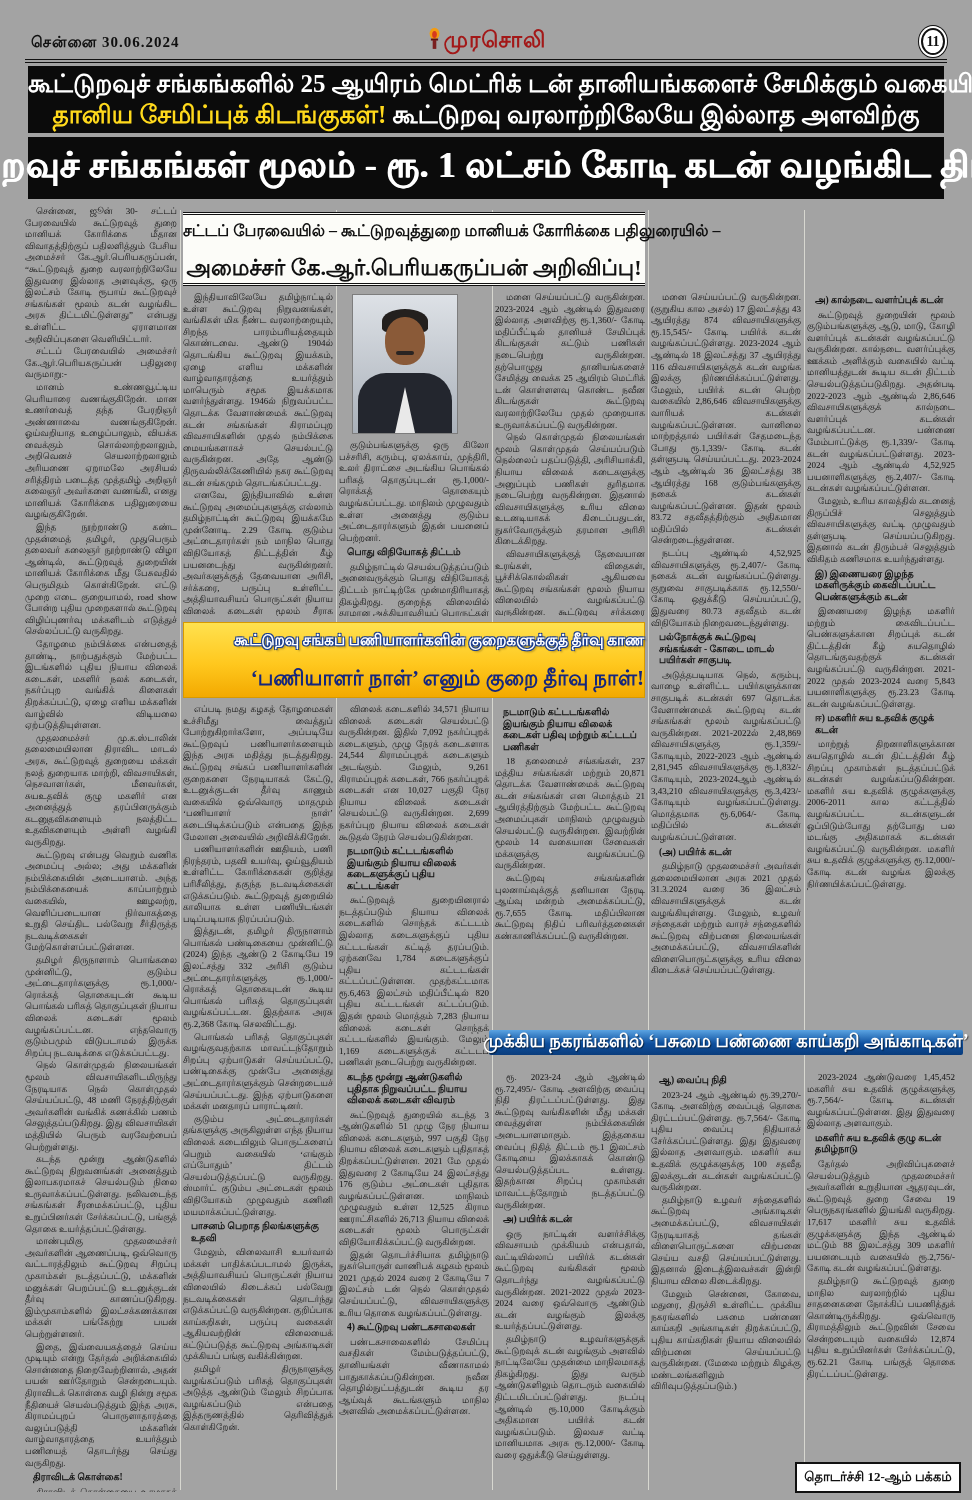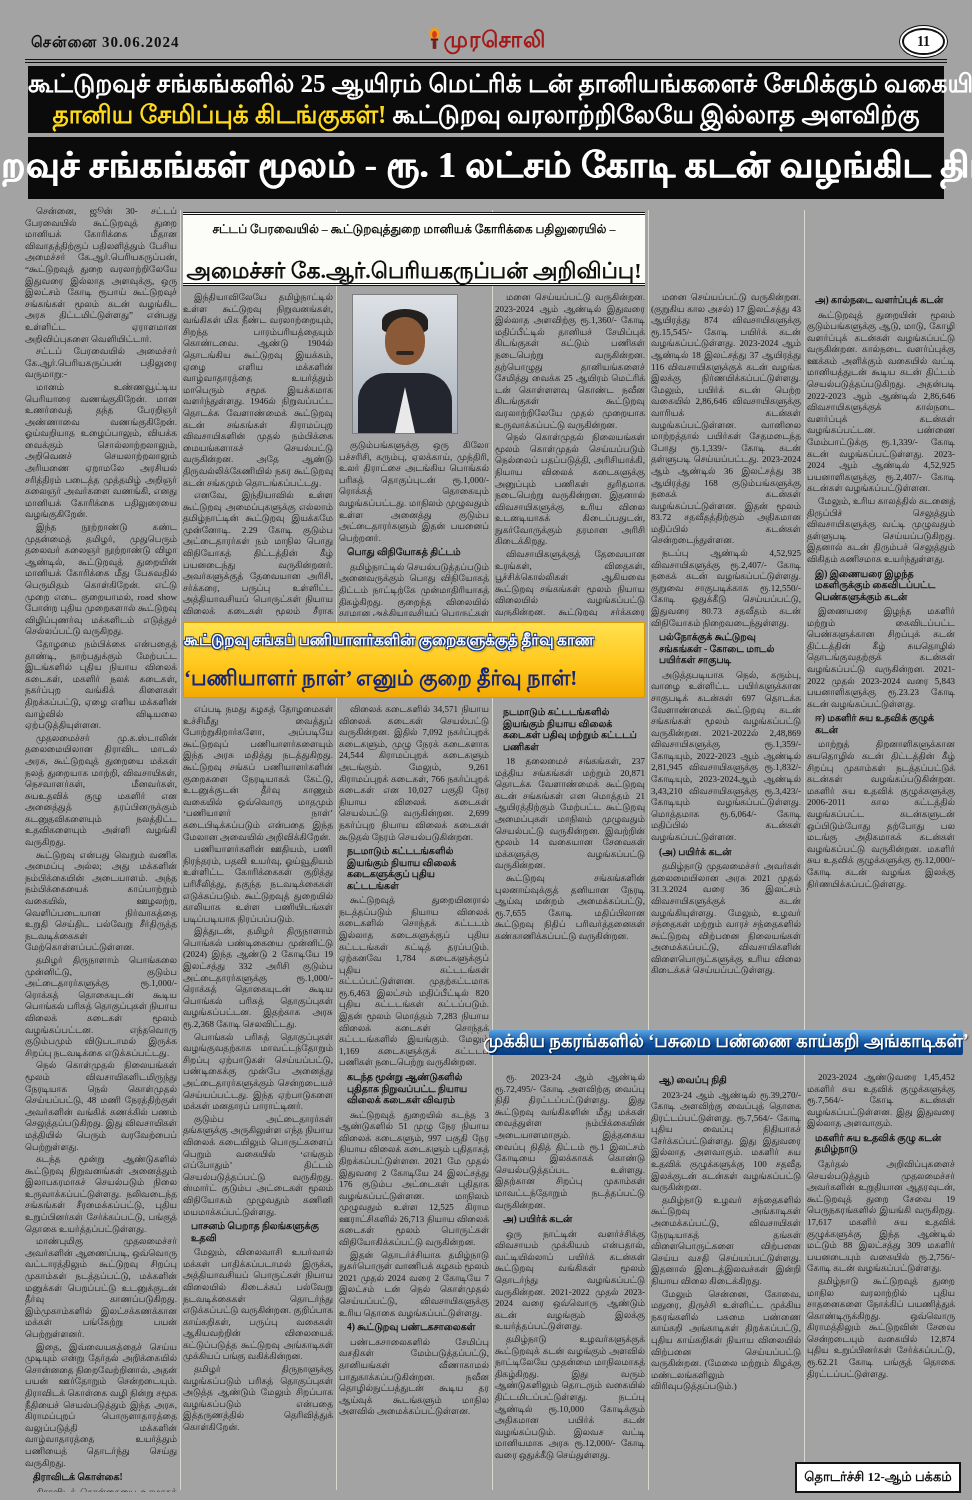--- a/index.html
+++ b/index.html
@@ -4,53 +4,53 @@
 <style>
   *{margin:0;padding:0;box-sizing:border-box}
   html,body{background:#e9e9e4}
   .page{position:relative;width:972px;height:1500px;background:#a3a3a3;color:#101010;
         font-family:"Liberation Serif", serif;overflow:hidden}
   
   .hdr{position:absolute;top:24px;left:25px;right:25px;height:34px}
   .hdr-date{position:absolute;left:6px;top:10px;font-weight:bold;font-size:15px;letter-spacing:1px}
   .masthead{position:absolute;left:50%;transform:translateX(-50%);top:2px;display:flex;align-items:center;}
   .masthead-name{font-family:"Liberation Sans", sans-serif;font-size:22px;font-weight:bold;color:#a31818;letter-spacing:1px}
-  .pageno{position:absolute;right:2px;top:4px;width:43px;height:27px;border:2px solid #111;border-radius:50%;
+  .pageno{position:absolute;right:2px;top:4px;width:24px;height:27px;border:2px solid #111;border-radius:50%;
           box-shadow:0 0 0 2px #fff,0 0 0 3px #111;display:flex;align-items:center;justify-content:center;
           font-weight:bold;font-size:14px;background:#fff}
   .hdr-rule{position:absolute;top:59px;left:25px;right:25px;height:4px;border-top:1px solid #111;border-bottom:1px solid #111}
   
   .band{position:absolute;left:28px;width:916px;background:#0b0b0b;color:#fff;text-align:center}
   .band1{top:66px;height:67px;padding-top:2px}
   .band1 .l{font-size:25px;font-weight:bold;line-height:31px;white-space:nowrap}
   .yellow{color:#ffd91c}
   .band2{top:137px;height:62px;display:flex;align-items:center;justify-content:center}
   .headline{font-size:35px;font-weight:bold;letter-spacing:.5px;white-space:nowrap;text-shadow:1px 0 0 #fff}
   
   .colrule{position:absolute;top:210px;bottom:10px;width:1px;background:#d7d7d0;z-index:0}
   
   .subhead{position:absolute;left:183px;top:212px;width:462px;height:74px;text-align:center;
            border-top:3px double #111;border-bottom:3px double #111;padding-top:7px;background:#fcfcf8;z-index:2}
-  .subhead .s1{font-size:12px;font-weight:bold;white-space:nowrap}
-  .subhead .s2{font-size:22px;font-weight:bold;margin-top:21px;white-space:nowrap}
+  .subhead .s1{font-size:16px;font-weight:bold;white-space:nowrap}
+  .subhead .s2{font-size:22px;font-weight:bold;margin-top:13px;white-space:nowrap}
   
   .tcol{position:absolute;font-size:9px;line-height:11.6px;text-align:justify;overflow:hidden;z-index:1}
   .para{text-indent:11px;margin-bottom:1px}
   .bh{font-weight:bold;text-align:left;font-size:9.5px;line-height:11.5px;margin:3px 8px;text-indent:0}
   
   .photo{position:absolute;left:352px;top:294px;width:106px;height:140px;border:1px solid #7d7d7d;
          background:linear-gradient(#dde1e6,#aab1ba);overflow:hidden;z-index:2}
   .ph-hair{position:absolute;left:50%;top:14px;transform:translateX(-50%);width:46px;height:24px;background:#23201e;border-radius:50% 50% 20% 20%}
   .ph-head{position:absolute;left:50%;top:22px;transform:translateX(-50%);width:40px;height:48px;background:#8a5a38;border-radius:48% 48% 46% 46%}
   .ph-mo{position:absolute;left:50%;top:56px;transform:translateX(-50%);width:18px;height:4px;background:#2a2422;border-radius:2px}
   .ph-body{position:absolute;left:50%;bottom:0;transform:translateX(-50%);width:94px;height:60px;background:#23262e;border-radius:28px 28px 0 0}
   .ph-shirt{position:absolute;left:50%;bottom:0;transform:translateX(-50%);width:20px;height:46px;background:#e9e9e9;
             clip-path:polygon(50% 0,100% 100%,0 100%)}
   
-  .ybox{position:absolute;left:183px;top:622px;width:462px;height:76px;text-align:left;padding-top:9px;z-index:3;
+  .ybox{position:absolute;left:183px;top:622px;width:462px;height:76px;text-align:right;padding-top:9px;z-index:3;
         background:linear-gradient(180deg,#ffe14f,#ffc81e 55%,#f3a900);border:1px solid #d89a00}
   .ybox .y1{font-size:15px;font-weight:bold;color:#fff;
         text-shadow:1px 1px 0 #1a3d8f,-1px 1px 0 #1a3d8f,1px -1px 0 #1a3d8f,-1px -1px 0 #1a3d8f,2px 2px 2px rgba(0,0,0,.35)}
   .ybox .y2{font-size:21px;font-weight:bold;color:#15267d;margin-top:15px}
   
   .bluebanner{position:absolute;left:489px;top:1030px;width:474px;height:25px;z-index:3;border-radius:2px;
         background:linear-gradient(180deg,#5aa3e2,#0d4f9e 55%,#093c7c);color:#fff;display:flex;align-items:center;
         justify-content:center;font-weight:bold;font-size:18px;text-shadow:1px 1px 1px rgba(0,0,0,.55);white-space:nowrap}
   
   .contbox{position:absolute;left:795px;top:1462px;width:166px;height:31px;border:2px solid #111;background:#fff;z-index:3;

